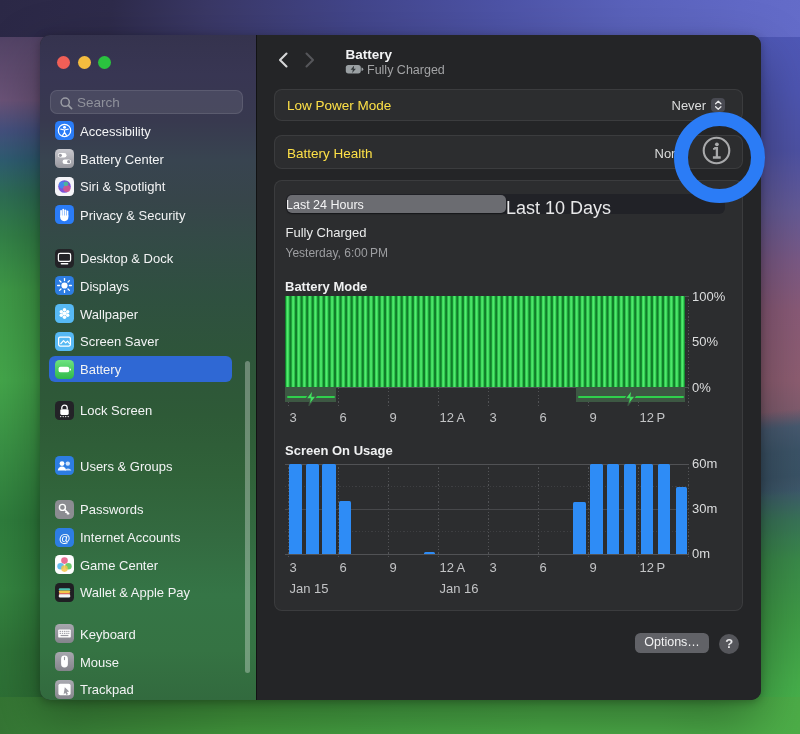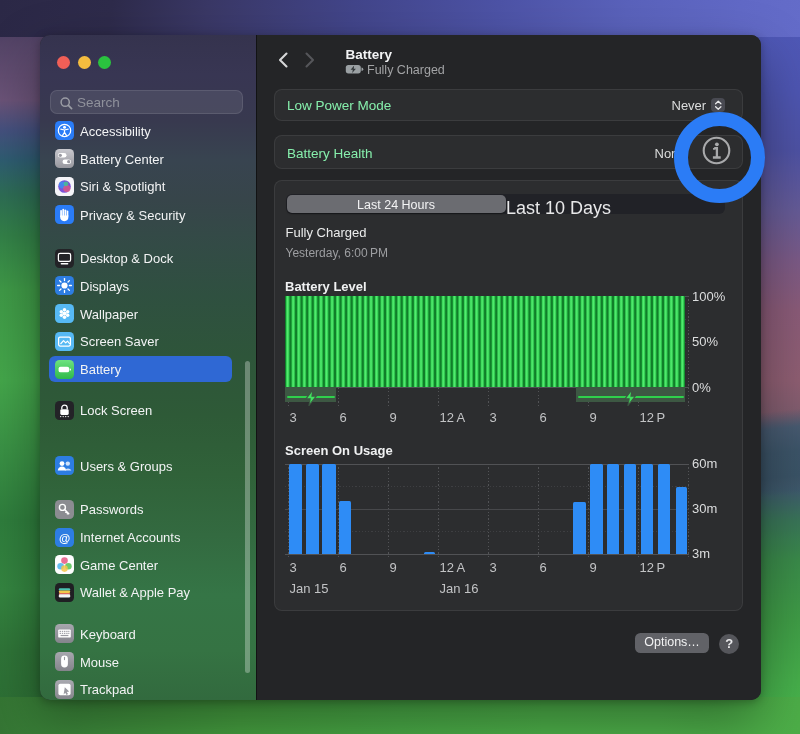--- a/index.html
+++ b/index.html
@@ -35,21 +35,21 @@
   .sel  { background:#2f68d4; }
   .stxt { left:31px; top:50%; transform:translateY(-50%); font-size:13px; color:#f2f3f4; white-space:nowrap;text-align:right; }
   .ic   { left:5.5px; top:3.5px; width:19px; height:19px; }
   #sbar { left:205px; top:326px; width:5px; height:312px; border-radius:3px; background:rgba(255,255,255,.30); }
 
   
   #content { left:217px; top:0; width:504px; height:665px; background:#242527; }
 
   .hrow { left:17.2px; width:469px; border-radius:8px; background:#2c2d2f;
           border:1px solid rgba(255,255,255,.075); }
-  .rlabel { font-size:13.5px; color:#86efac; }
+  .rlabel { font-size:13.5px; color:#fde047; }
 
   #panel { left:17.2px; top:145px; width:469px; height:431px; border-radius:8px;
            background:#2c2d2f; border:1px solid rgba(255,255,255,.075); }
 
   .xlab { font-size:13px; color:#c2c3c5; white-space:nowrap; }
   .ylab { font-size:13px; color:#dcddde; white-space:nowrap; }
   .vgrid { width:1px; background-image:repeating-linear-gradient(180deg,#525356 0 1.2px,transparent 1.2px 3.4px); }
   .bluebar { background:#2e8cf6; border-radius:1.5px 1.5px 0 0; }
 
   
@@ -329,25 +329,25 @@
       <div class="abs rlabel" style="left:30.0px;top:110.5px">Battery Health</div>
       <div class="abs" style="left:397.5px;top:110.5px;font-size:13px;color:#dcdddd">Norm</div>
       <svg class="abs" style="left:444.5px;top:101.2px" width="29" height="29" viewBox="0 0 29 29">
           <circle cx="14.5" cy="14.5" r="12.8" fill="#2c2d2f" stroke="#a8a9ab" stroke-width="2.1"></circle>
           <circle cx="14.9" cy="8.3" r="1.9" fill="#a8a9ab"></circle>
           <path d="M12.2 12.1 h2.7 v9.2 M10.9 21.5 h7.8 M12.2 12.1 v1.6" fill="none" stroke="#a8a9ab" stroke-width="2.3"></path>
         </svg>
       <div class="abs" id="panel"></div>
       <div class="abs" style="left:29.0px;top:159.0px;width:439px;height:20px;border-radius:6px;background:#212227"></div>
       <div class="abs" style="left:30.0px;top:160.0px;width:219px;height:18px;border-radius:5px;background:#6b6c71;box-shadow:0 1px 2px rgba(0,0,0,.4)"></div>
-      <div class="abs" style="left:29.0px;top:162.5px;width:220px;text-align:center;font-size:12.5px;color:#f4f4f5">Last 24 Hours</div>
+      <div class="abs" style="left:29.0px;top:162.5px;width:220px;font-size:12.5px;color:#f4f4f5">Last 24 Hours</div>
       <div class="abs" style="left:249.0px;top:162.5px;width:219px;text-align:left;font-size:18px;color:#e8e8e9">Last 10 Days</div>
       <div class="abs" style="left:28.5px;top:189.5px;font-size:13px;color:#ebecec">Fully Charged</div>
       <div class="abs" style="left:28.5px;top:211px;font-size:12px;color:#9d9ea1">Yesterday, 6:00 PM</div>
-      <div class="abs" style="left:28.0px;top:243.5px;font-size:13px;font-weight:bold;color:#f0f1f2">Battery Level</div>
+      <div class="abs" style="left:28.0px;top:243.5px;font-size:13px;font-weight:bold;color:#f0f1f2">Battery Mode</div>
       <div class="abs" style="left:28.2px;top:261.0px;width:403.6px;height:1px;background:#505154"></div>
       <div class="abs" style="left:28.2px;top:283.8px;width:403.6px;height:1px;background-image:repeating-linear-gradient(90deg,#3e3f42 0 1.2px,transparent 1.2px 3.2px)"></div>
       <div class="abs" style="left:28.2px;top:306.5px;width:403.6px;height:1px;background-image:repeating-linear-gradient(90deg,#3e3f42 0 1.2px,transparent 1.2px 3.2px)"></div>
       <div class="abs" style="left:28.2px;top:329.2px;width:403.6px;height:1px;background-image:repeating-linear-gradient(90deg,#3e3f42 0 1.2px,transparent 1.2px 3.2px)"></div>
       <div class="abs" style="left:28.2px;top:352.0px;width:403.6px;height:1px;background:#505154"></div>
       <div class="abs vgrid" style="left:30.5px;top:261.0px;height:112px"></div>
       <div class="abs vgrid" style="left:80.5px;top:261.0px;height:112px"></div>
       <div class="abs vgrid" style="left:130.5px;top:261.0px;height:112px"></div>
       <div class="abs vgrid" style="left:180.5px;top:261.0px;height:112px"></div>
       <div class="abs vgrid" style="left:230.5px;top:261.0px;height:112px"></div>
@@ -410,20 +410,20 @@
       <div class="abs xlab" style="left:132.5px;top:524.5px">9</div>
       <div class="abs xlab" style="left:182.5px;top:524.5px">12 A</div>
       <div class="abs xlab" style="left:232.5px;top:524.5px">3</div>
       <div class="abs xlab" style="left:282.5px;top:524.5px">6</div>
       <div class="abs xlab" style="left:332.5px;top:524.5px">9</div>
       <div class="abs xlab" style="left:382.5px;top:524.5px">12 P</div>
       <div class="abs xlab" style="left:32.5px;top:546.0px">Jan 15</div>
       <div class="abs xlab" style="left:182.5px;top:546.0px">Jan 16</div>
       <div class="abs ylab" style="left:435.0px;top:421.2px">60m</div>
       <div class="abs ylab" style="left:435.0px;top:466.2px">30m</div>
-      <div class="abs ylab" style="left:435.0px;top:511.2px">3m</div>
+      <div class="abs ylab" style="left:435.0px;top:511.2px">0m</div>
       <div class="abs" style="left:378.3px;top:597.8px;width:73.5px;height:20px;border-radius:5.5px;background:#616267;text-align:center;font-size:12.5px;color:#f2f2f3;line-height:19px">Options…</div>
       <div class="abs" style="left:462.3px;top:598.5px;width:20px;height:20px;border-radius:50%;background:#55565b;text-align:center;font-size:13px;font-weight:bold;color:#e8e8ea;line-height:20px">?</div>
     </div>
   </div>
 
   <div class="abs" id="ring"></div>
 </div>
 
 </body></html>

